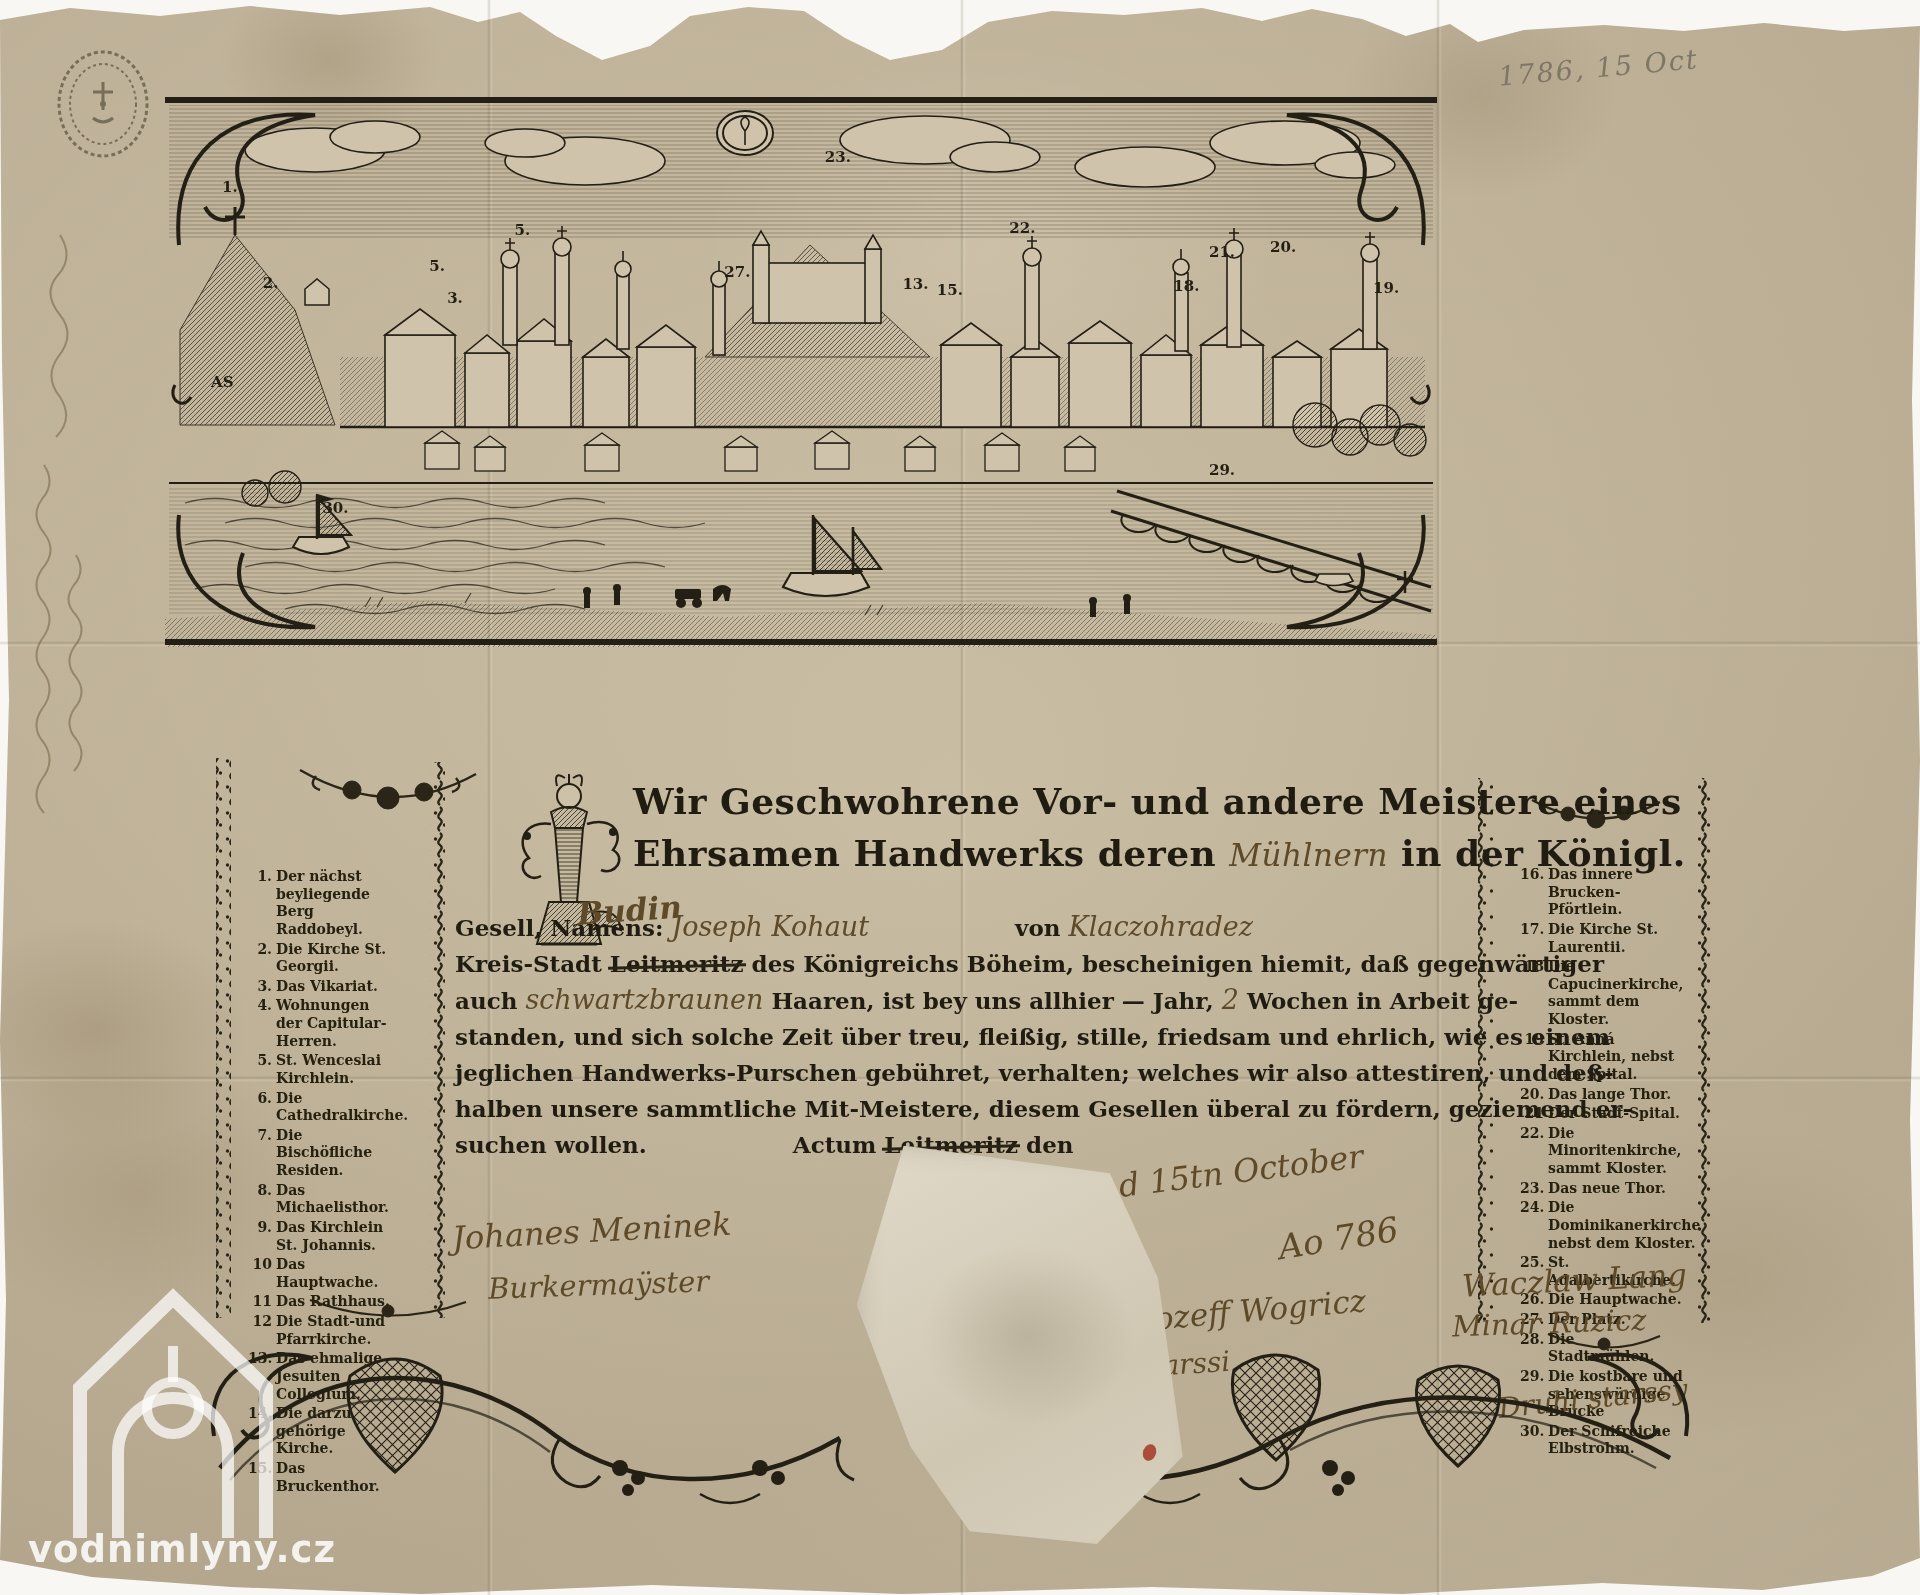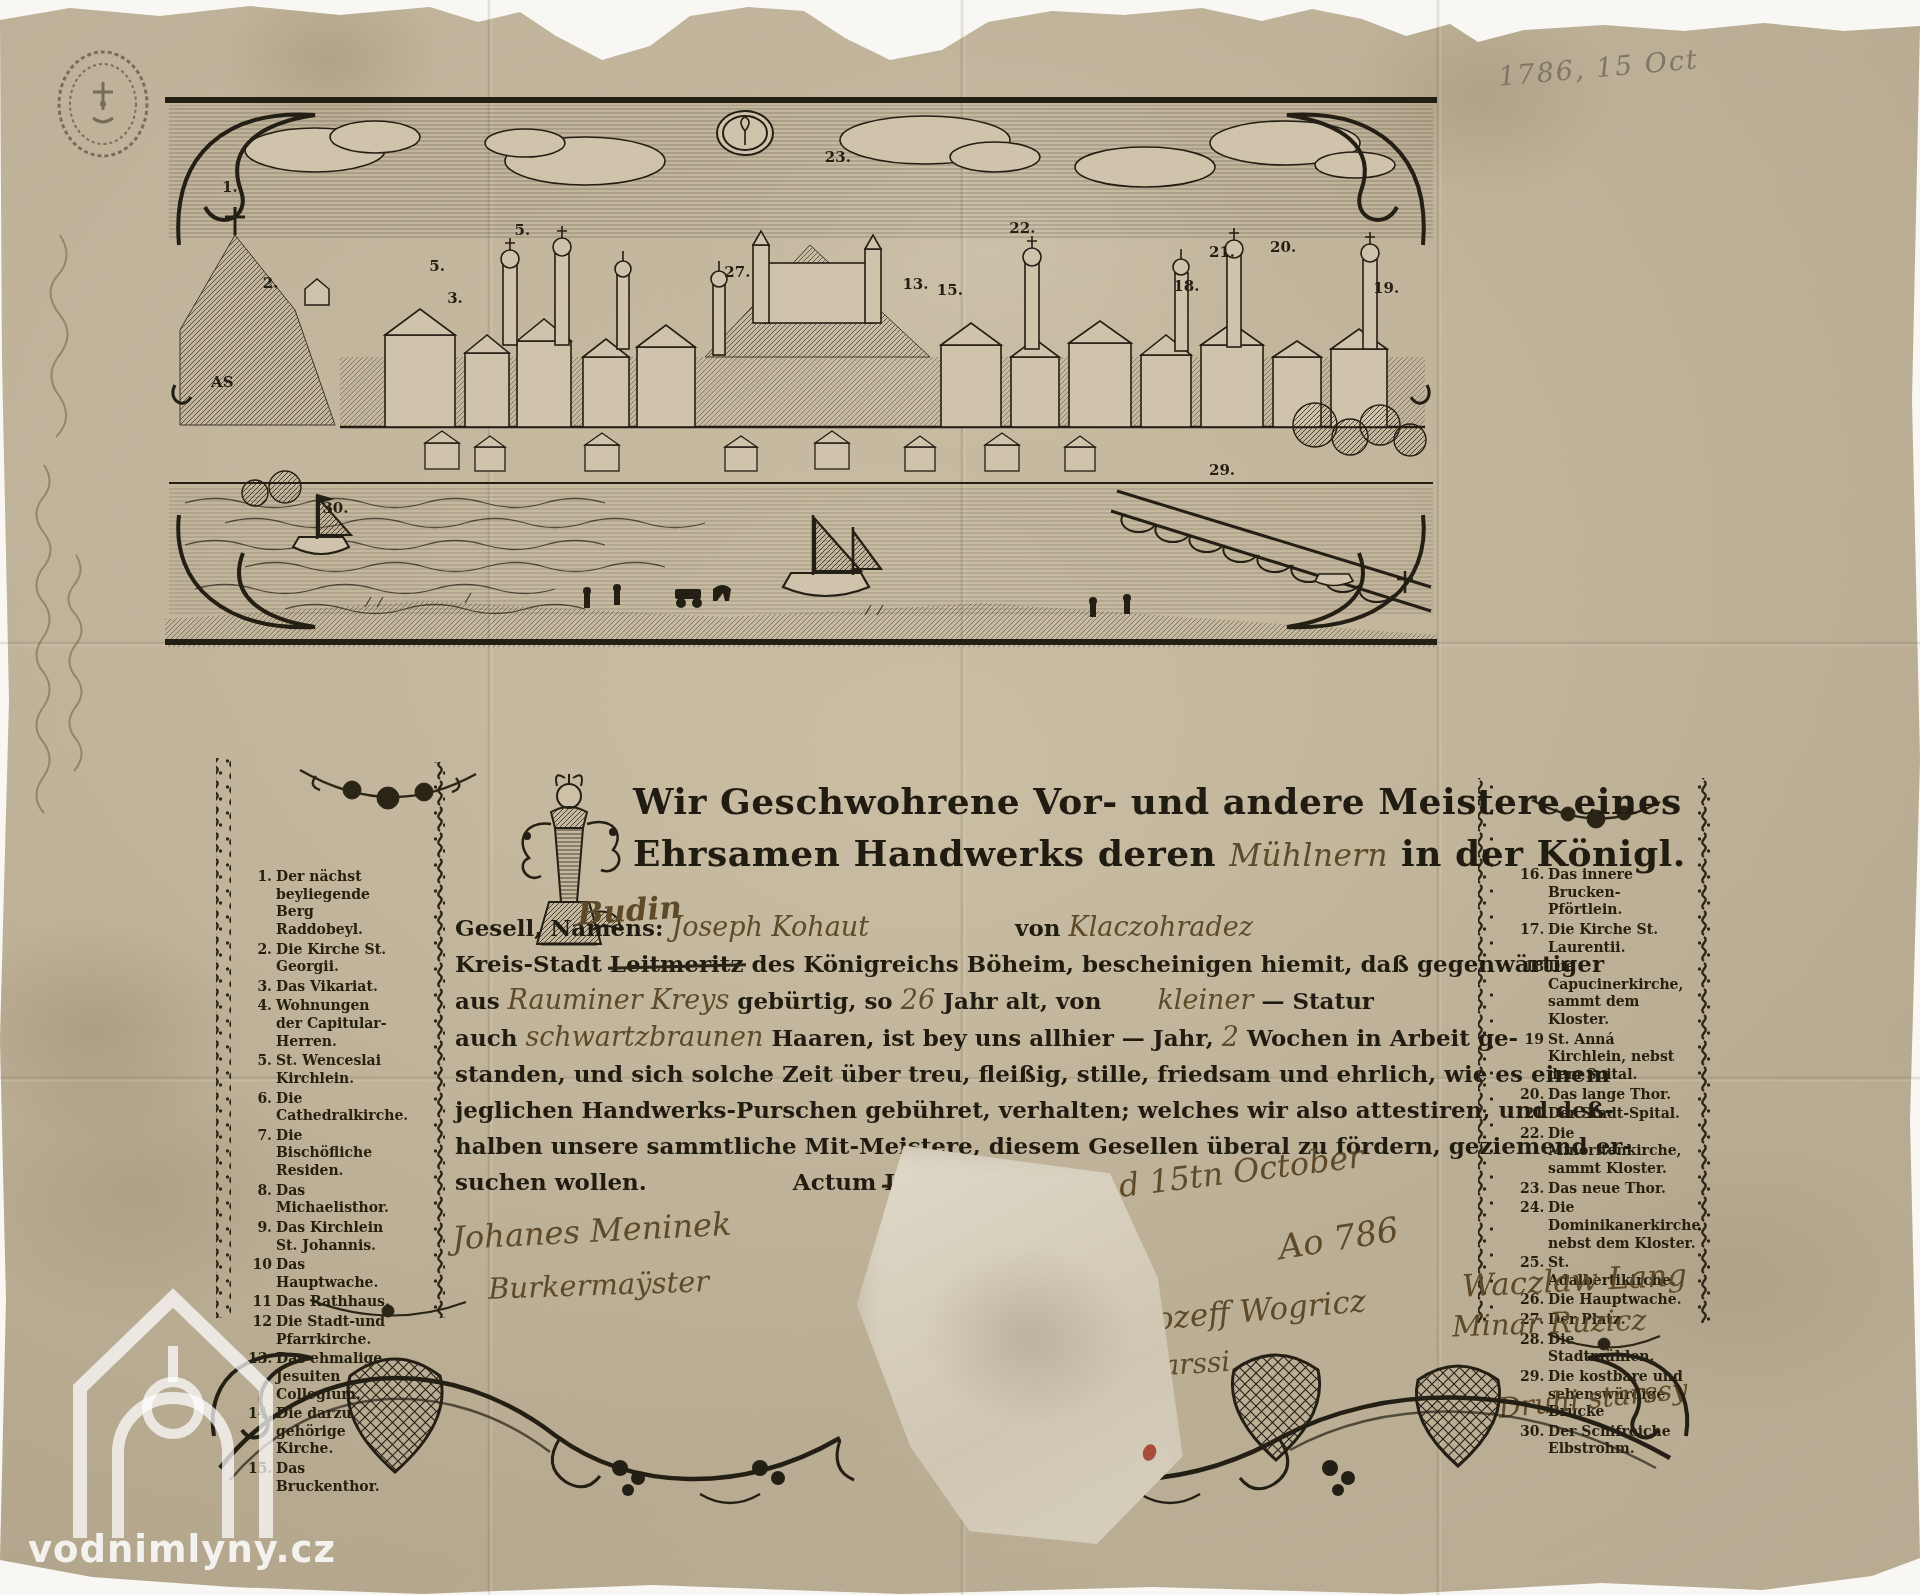--- a/index.html
+++ b/index.html
@@ -530,30 +530,20 @@
       <span class="gap"></span>
       <span>von</span>
       <span class="hw hw-md">Klaczohradez</span>
     </div>
     <div class="bt-line">
       <span>Kreis-Stadt</span>
       <span class="struck">Leitmeritz</span>
       <span>des Königreichs Böheim, bescheinigen hiemit, daß gegenwärtiger</span>
     </div>
     <div class="bt-line">
-      <span>aus</span>
-      <span class="hw hw-md">Rauminer Kreys</span>
-      <span>gebürtig, so</span>
-      <span class="hw hw-md">26</span>
-      <span>Jahr alt, von</span>
-      <span class="gap-s"></span>
-      <span class="hw hw-md">kleiner</span>
-      <span>— Statur</span>
-    </div>
-    <div class="bt-line">
       <span>auch</span>
       <span class="hw hw-md">schwartzbraunen</span>
       <span>Haaren, ist bey uns allhier — Jahr,</span>
       <span class="hw hw-md">2</span>
       <span>Wochen in Arbeit ge-</span>
     </div>
     <div class="bt-line">standen, und sich solche Zeit über treu, fleißig, stille, friedsam und ehrlich, wie es einem</div>
     <div class="bt-line">jeglichen Handwerks-Purschen gebühret, verhalten; welches wir also attestiren, und deß-</div>
     <div class="bt-line">halben unsere sammtliche Mit-Meistere, diesem Gesellen überal zu fördern, geziemend er-</div>
     <div class="bt-line">

